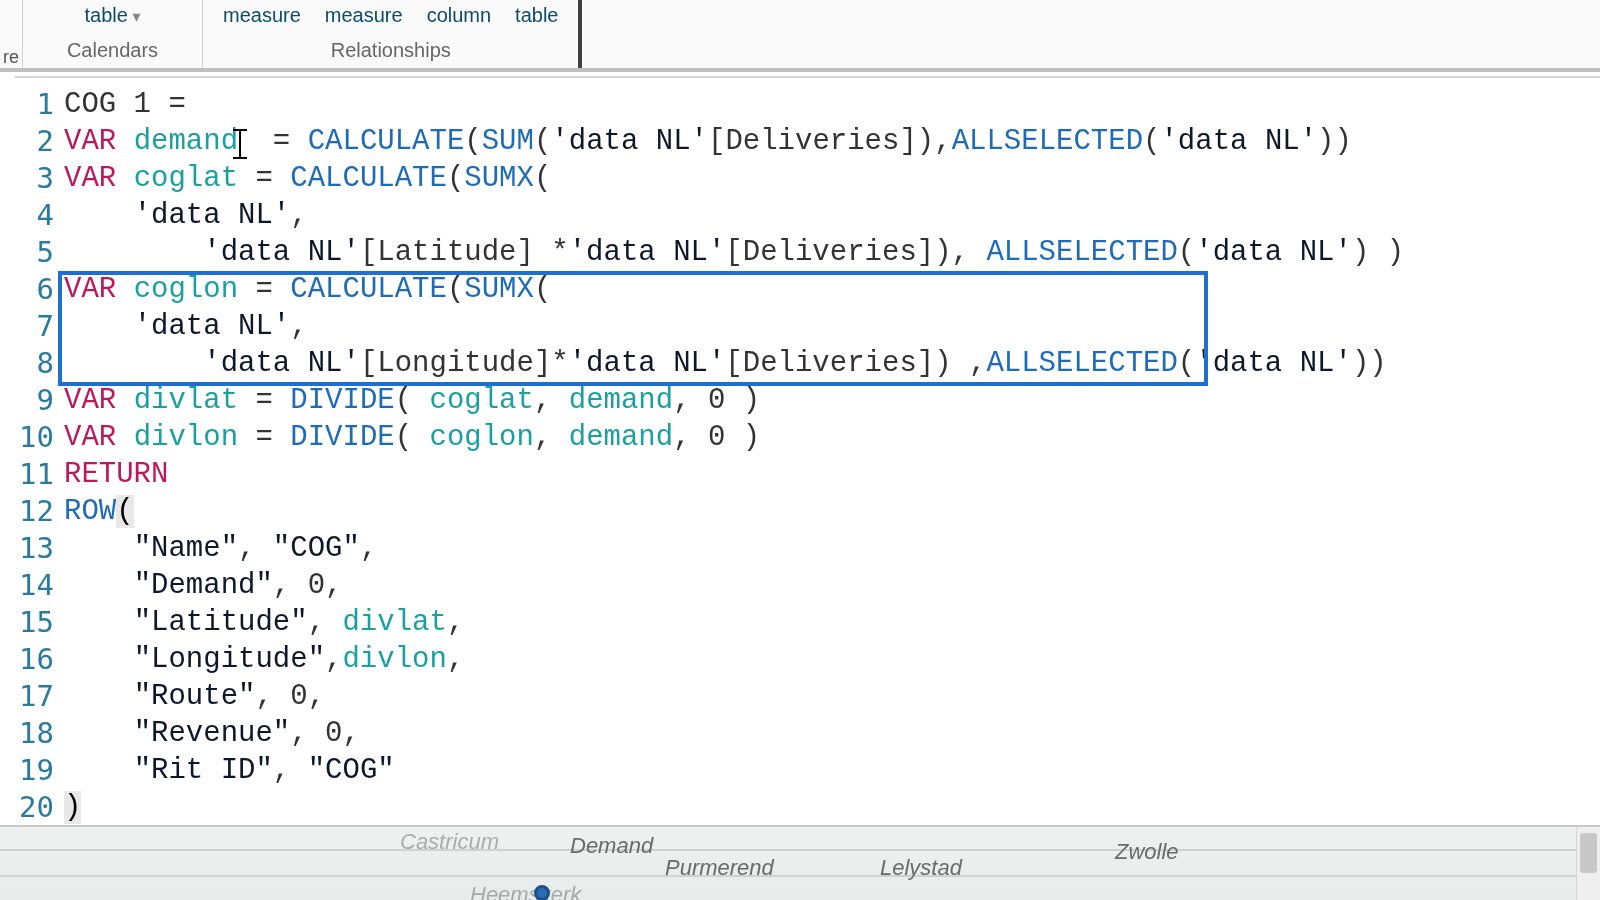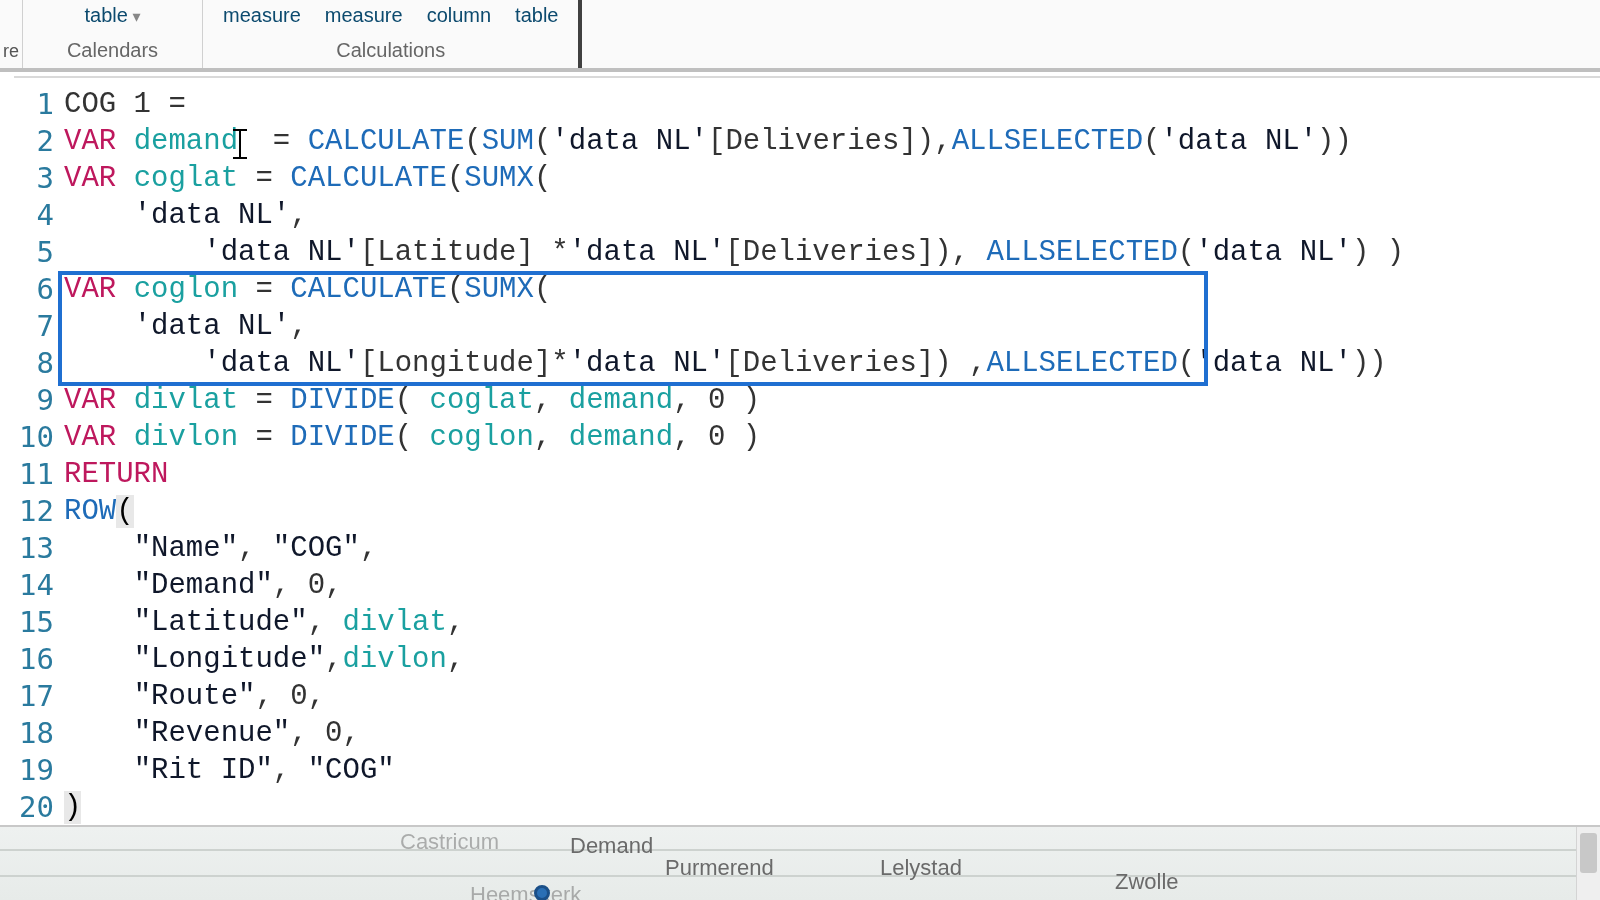--- a/index.html
+++ b/index.html
@@ -11,21 +11,21 @@
     display: flex;
     height: 72px;
     border-bottom: 4px solid #bfbfbf;
     background: #fafafa;
     align-items: stretch;
     padding-left: 0px;
   }
   .ribbon .left-sliver {
     width: 22px;
     display:flex; align-items:flex-end; justify-content:center;
-    font-size: 18px; color:#555; padding-bottom:6px;
+    font-size: 18px; color:#555; 
   }
   .ribbon-group {
     display: flex;
     flex-direction: column;
     justify-content: space-between;
     align-items:center;
     border-left: 1px solid #d0d0d0;
     padding: 4px 20px 4px 20px;
     min-width: 180px;
   }
@@ -107,20 +107,21 @@
     background: linear-gradient(#eef1f0, #e7ebe9);
     border-top: 2px solid #c8c8c8;
     overflow:hidden;
   }
   .map-strip .road {
     position:absolute; height:2px; background:#cdd2cf;
   }
   .map-label {
     position:absolute; color:#6a6a6a; font-size:22px;
     font-family: "Segoe UI", Arial, sans-serif;
+    font-style: italic;
   }
   .map-dot {
     position:absolute; width:16px; height:16px; border-radius:50%;
     background:#2a6fb5; border:3px solid #1a4f88;
   }
   .vscroll {
     position:absolute; right:0; top:0; width:24px; height:100%;
     background:#efefef; border-left:1px solid #d4d4d4;
   }
   .vscroll .thumb {
@@ -140,21 +141,21 @@
         </div>
         <div class="group-label">Calendars</div>
       </div>
       <div class="ribbon-group ribbon-end">
         <div class="top-row">
           <span>measure</span>
           <span>measure</span>
           <span>column</span>
           <span>table</span>
         </div>
-        <div class="group-label">Calculations</div>
+        <div class="group-label">Relationships</div>
       </div>
     </div>
 </div>
 
 <div class="editor-wrap">
   <div class="code" id="code"><div class="code-row"><div class="gutter">1</div><div class="code-text"><span class="pl">COG 1 =</span></div></div><div class="code-row"><div class="gutter">2</div><div class="code-text"><span class="kw">VAR</span><span class="pl"> </span><span class="var">demand</span><span class="pl">  = </span><span class="fn">CALCULATE</span><span class="pl">(</span><span class="fn">SUM</span><span class="pl">(</span><span class="str">'data NL'</span><span class="pl">[Deliveries]),</span><span class="fn">ALLSELECTED</span><span class="pl">(</span><span class="str">'data NL'</span><span class="pl">))</span></div></div><div class="code-row"><div class="gutter">3</div><div class="code-text"><span class="kw">VAR</span><span class="pl"> </span><span class="var">coglat</span><span class="pl"> = </span><span class="fn">CALCULATE</span><span class="pl">(</span><span class="fn">SUMX</span><span class="pl">(</span></div></div><div class="code-row"><div class="gutter">4</div><div class="code-text"><span class="pl">    </span><span class="str">'data NL'</span><span class="pl">,</span></div></div><div class="code-row"><div class="gutter">5</div><div class="code-text"><span class="pl">        </span><span class="str">'data NL'</span><span class="pl">[Latitude] *</span><span class="str">'data NL'</span><span class="pl">[Deliveries]), </span><span class="fn">ALLSELECTED</span><span class="pl">(</span><span class="str">'data NL'</span><span class="pl">) )</span></div></div><div class="code-row"><div class="gutter">6</div><div class="code-text"><span class="kw">VAR</span><span class="pl"> </span><span class="var">coglon</span><span class="pl"> = </span><span class="fn">CALCULATE</span><span class="pl">(</span><span class="fn">SUMX</span><span class="pl">(</span></div></div><div class="code-row"><div class="gutter">7</div><div class="code-text"><span class="pl">    </span><span class="str">'data NL'</span><span class="pl">,</span></div></div><div class="code-row"><div class="gutter">8</div><div class="code-text"><span class="pl">        </span><span class="str">'data NL'</span><span class="pl">[Longitude]*</span><span class="str">'data NL'</span><span class="pl">[Deliveries]) ,</span><span class="fn">ALLSELECTED</span><span class="pl">(</span><span class="str">'data NL'</span><span class="pl">))</span></div></div><div class="code-row"><div class="gutter">9</div><div class="code-text"><span class="kw">VAR</span><span class="pl"> </span><span class="var">divlat</span><span class="pl"> = </span><span class="fn">DIVIDE</span><span class="pl">( </span><span class="var">coglat</span><span class="pl">, </span><span class="var">demand</span><span class="pl">, </span><span class="num">0</span><span class="pl"> )</span></div></div><div class="code-row"><div class="gutter">10</div><div class="code-text"><span class="kw">VAR</span><span class="pl"> </span><span class="var">divlon</span><span class="pl"> = </span><span class="fn">DIVIDE</span><span class="pl">( </span><span class="var">coglon</span><span class="pl">, </span><span class="var">demand</span><span class="pl">, </span><span class="num">0</span><span class="pl"> )</span></div></div><div class="code-row"><div class="gutter">11</div><div class="code-text"><span class="kw">RETURN</span></div></div><div class="code-row"><div class="gutter">12</div><div class="code-text"><span class="fn">ROW</span><span class="paren-hl">(</span></div></div><div class="code-row"><div class="gutter">13</div><div class="code-text"><span class="pl">    </span><span class="str">"Name"</span><span class="pl">, </span><span class="str">"COG"</span><span class="pl">,</span></div></div><div class="code-row"><div class="gutter">14</div><div class="code-text"><span class="pl">    </span><span class="str">"Demand"</span><span class="pl">, </span><span class="num">0</span><span class="pl">,</span></div></div><div class="code-row"><div class="gutter">15</div><div class="code-text"><span class="pl">    </span><span class="str">"Latitude"</span><span class="pl">, </span><span class="var">divlat</span><span class="pl">,</span></div></div><div class="code-row"><div class="gutter">16</div><div class="code-text"><span class="pl">    </span><span class="str">"Longitude"</span><span class="pl">,</span><span class="var">divlon</span><span class="pl">,</span></div></div><div class="code-row"><div class="gutter">17</div><div class="code-text"><span class="pl">    </span><span class="str">"Route"</span><span class="pl">, </span><span class="num">0</span><span class="pl">,</span></div></div><div class="code-row"><div class="gutter">18</div><div class="code-text"><span class="pl">    </span><span class="str">"Revenue"</span><span class="pl">, </span><span class="num">0</span><span class="pl">,</span></div></div><div class="code-row"><div class="gutter">19</div><div class="code-text"><span class="pl">    </span><span class="str">"Rit ID"</span><span class="pl">, </span><span class="str">"COG"</span></div></div><div class="code-row"><div class="gutter">20</div><div class="code-text"><span class="paren-hl">)</span></div></div></div>
   <div class="hl-box" id="hlbox" style="left: 44px; top: 193px; width: 1150px; height: 115px;"></div>
   <div class="text-cursor" id="tcursor" style="left: 215px; top: 51px;">
     <span class="bar-top"></span>
       <span class="bar-bot"></span>
@@ -162,20 +163,20 @@
 </div>
 
 <div class="map-strip">
   <div class="road" style="left:0;right:0;top:22px"></div>
   <div class="road" style="left:0;right:0;top:48px"></div>
   <div id="map-labels">
       <div class="map-label" style="left: 400px; top: 2px; opacity: 0.5;">Castricum</div>
       <div class="map-label" style="left: 570px; top: 6px;">Demand</div>
       <div class="map-label" style="left: 665px; top: 28px;">Purmerend</div>
       <div class="map-label" style="left: 880px; top: 28px;">Lelystad</div>
-      <div class="map-label" style="left: 1115px; top: 42px;">Zwolle</div>
+      <div class="map-label" style="left: 1115px; top: 12px;">Zwolle</div>
       <div class="map-label" style="left: 470px; top: 55px; opacity: 0.5;">Heemskerk</div>
     </div>
   <div class="map-dot" id="mapdot" style="left: 534px; top: 58px;"></div>
   <div class="vscroll">
     <div class="thumb"></div>
   </div>
 </div>
 
 </body></html>

